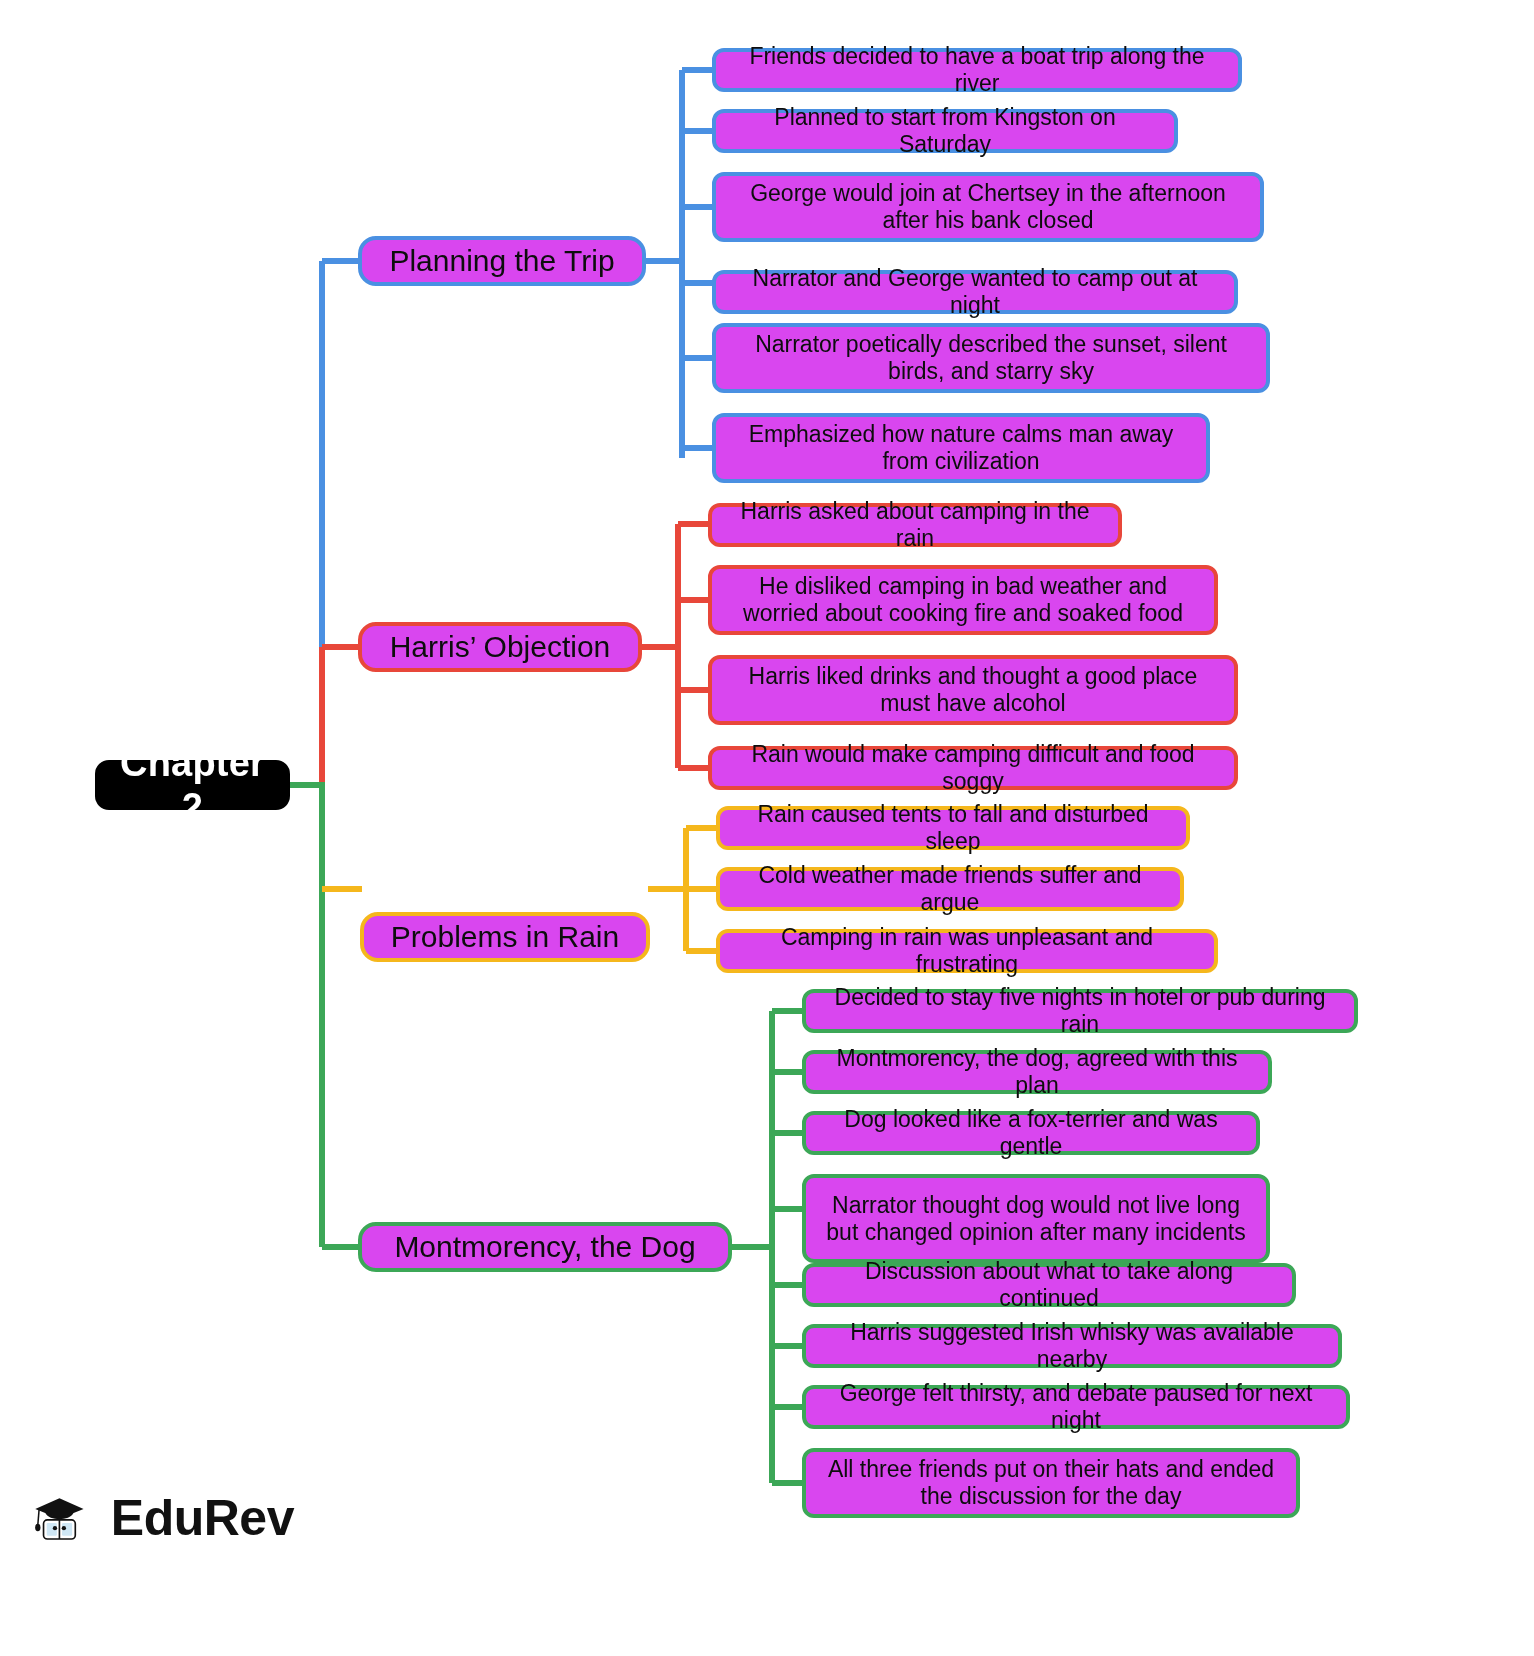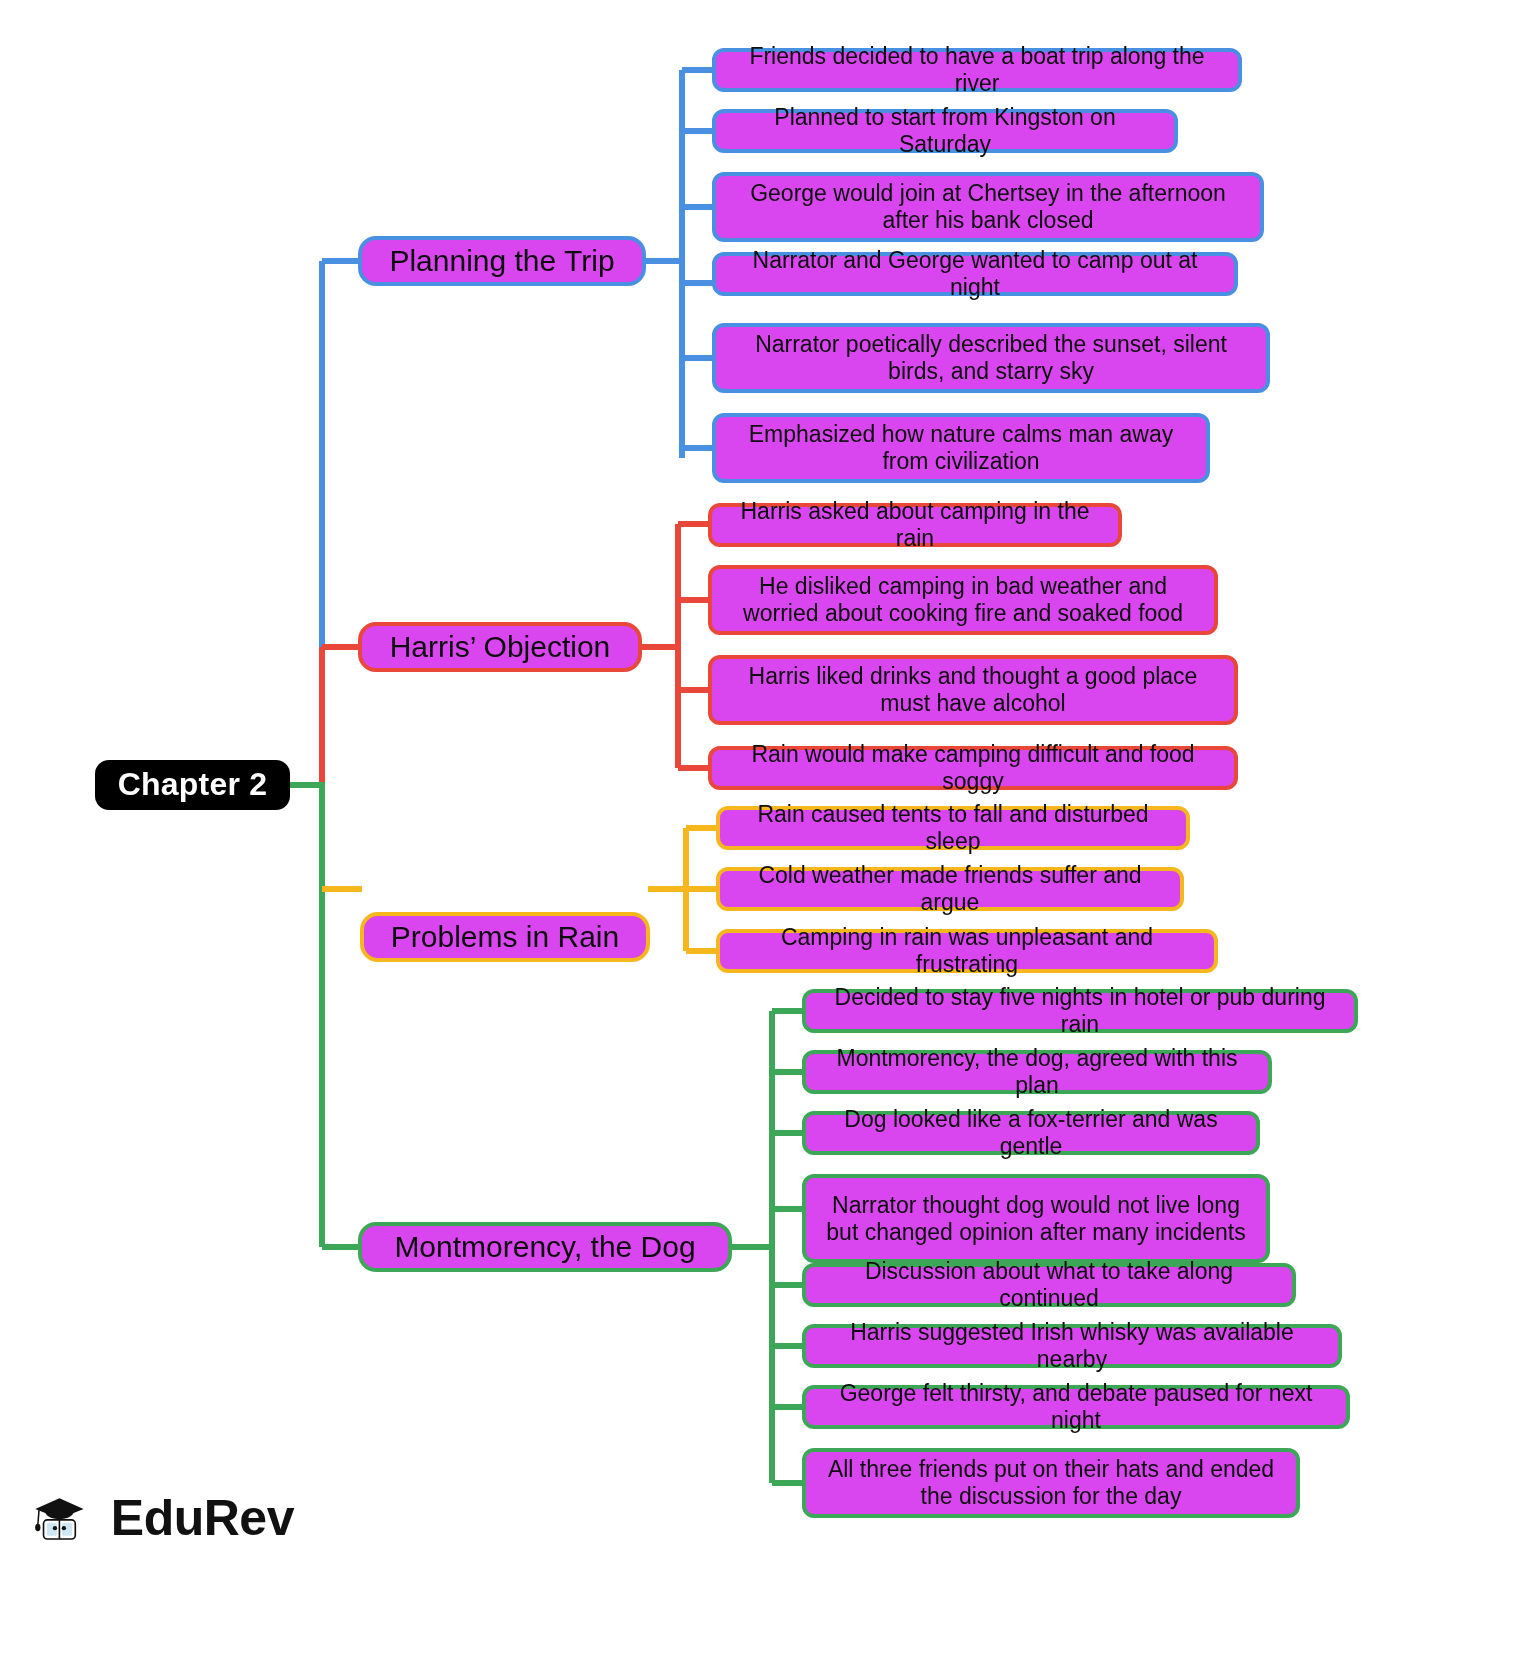--- a/index.html
+++ b/index.html
@@ -28,21 +28,21 @@
     line-height: 1.16;
     padding: 4px 12px;
   }
 
   
   .root {
     background: #000000;
     color: #ffffff;
     border: none;
     border-radius: 14px;
-    font-size: 32px;
+    font-size: 38px;
     font-weight: bold;
     letter-spacing: 0.2px;
     padding: 0 18px;
   }
 
   
   .branch {
     border-width: 4px;
     border-radius: 18px;
     font-size: 30px;
@@ -153,21 +153,21 @@
 
   <div class="node leaf blue" style="left:712px; top:48px; width:530px; height:44px;">
     <span>Friends decided to have a boat trip along the river</span>
   </div>
   <div class="node leaf blue" style="left:712px; top:109px; width:466px; height:44px;">
     <span>Planned to start from Kingston on Saturday</span>
   </div>
   <div class="node leaf blue" style="left:712px; top:172px; width:552px; height:70px;">
     <span>George would join at Chertsey in the afternoon after his bank closed</span>
   </div>
-  <div class="node leaf blue" style="left:712px; top:252px; width:526px; height:44px;">
+  <div class="node leaf blue" style="left:712px; top:270px; width:526px; height:44px;">
     <span>Narrator and George wanted to camp out at night</span>
   </div>
   <div class="node leaf blue" style="left:712px; top:323px; width:558px; height:70px;">
     <span>Narrator poetically described the sunset, silent birds, and starry sky</span>
   </div>
   <div class="node leaf blue" style="left:712px; top:413px; width:498px; height:70px;">
     <span>Emphasized how nature calms man away from civilization</span>
   </div>
 
   <div class="node leaf red" style="left:708px; top:503px; width:414px; height:44px;">

